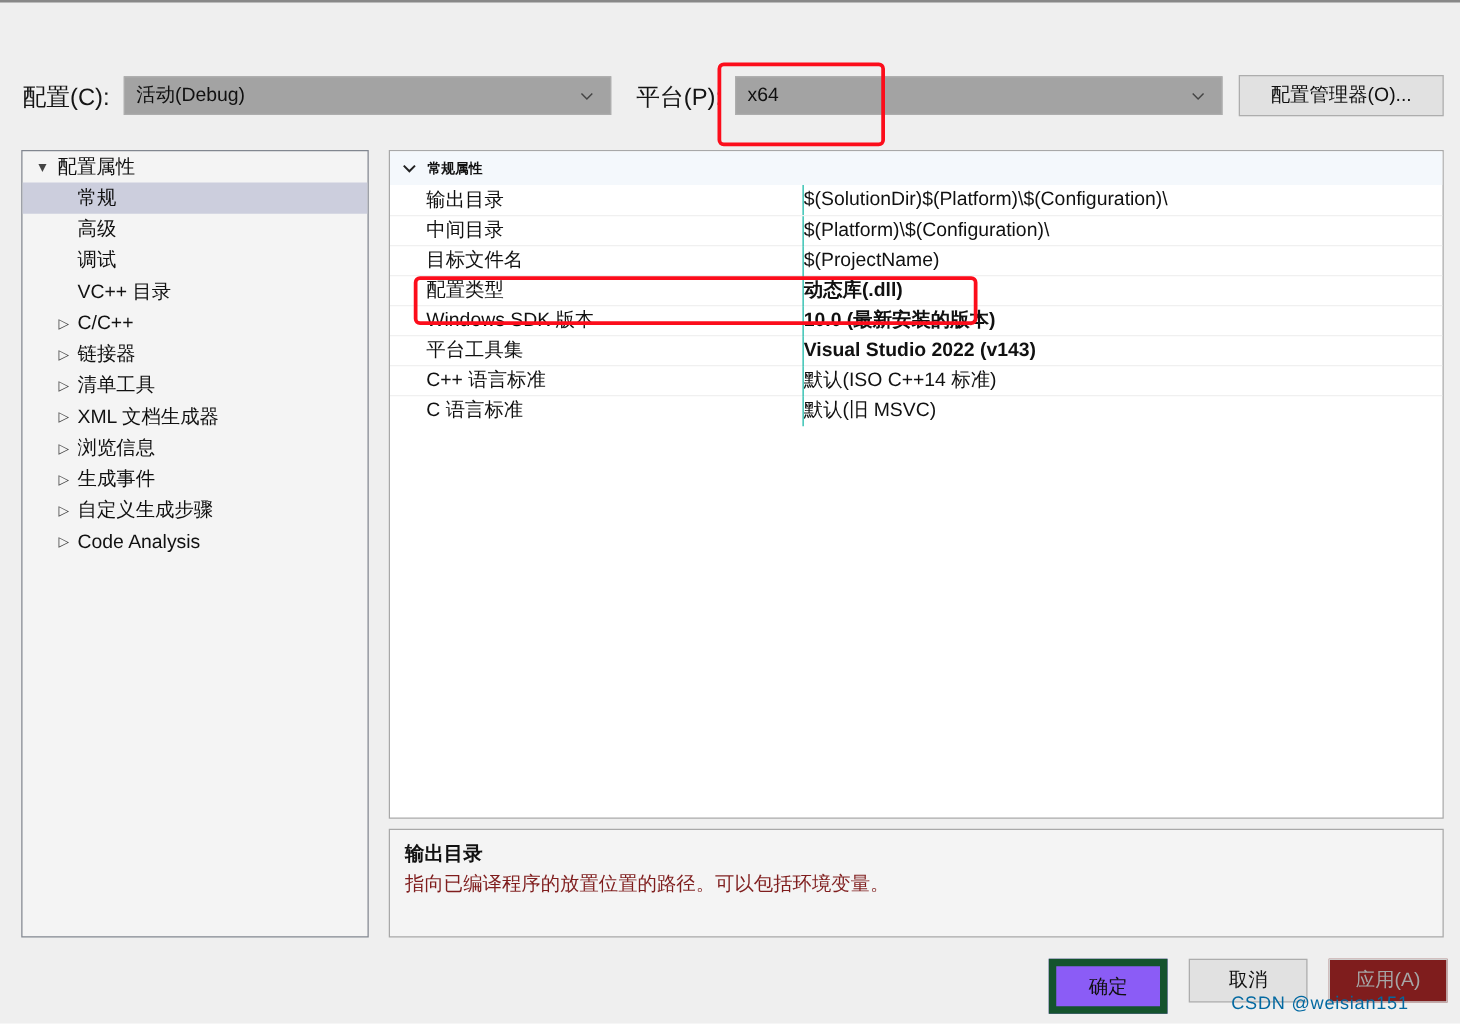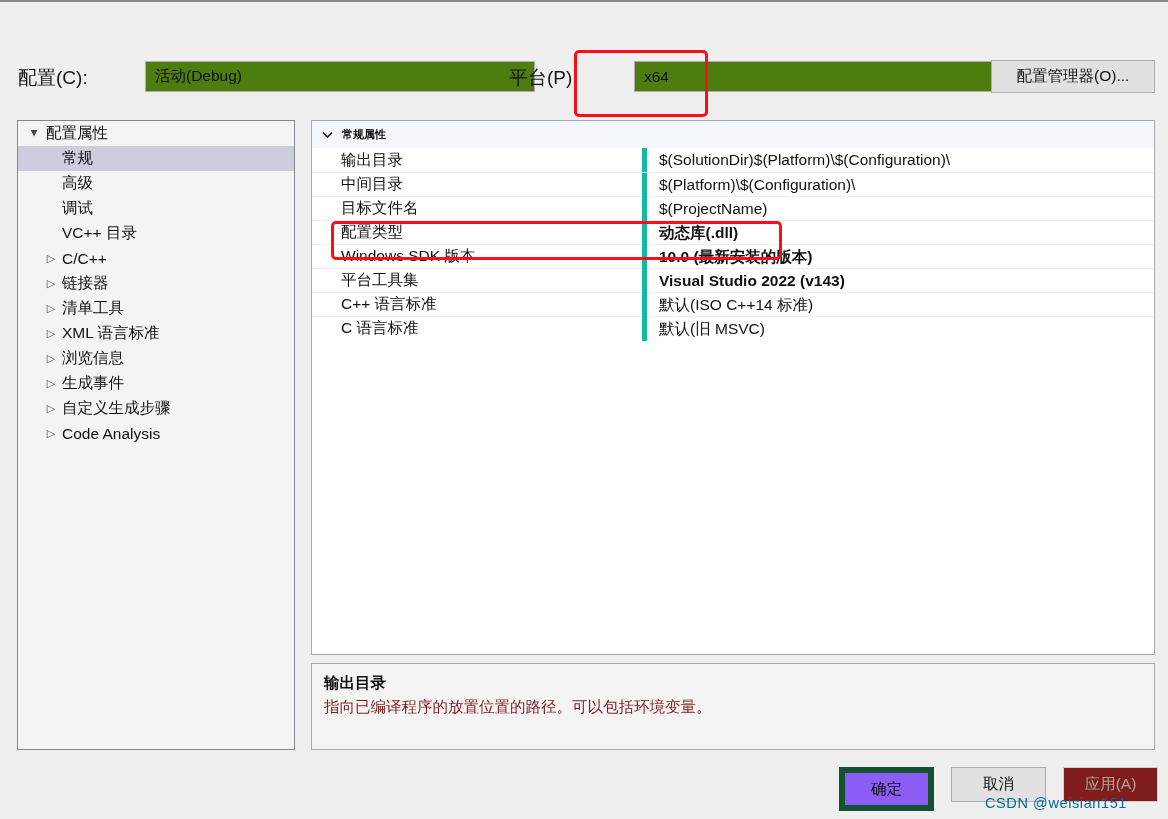--- a/index.html
+++ b/index.html
@@ -61,26 +61,25 @@
     white-space: nowrap;
     top: 17px;
   }
   .lbl-config { left: 18px; }
   .lbl-platform { left: 509px; }
 
   .combo {
     position: absolute;
     top: 13px;
     height: 31px;
-    background: #4d7c0f;
+    background: #a3a3a3;
     border: 1px solid #adadad;
     display: flex;
     align-items: center;
     cursor: default;
-    margin-left: 46px;
   }
   .combo .val {
     font-size: 15.5px;
     color: #101010;
     margin-left: 9px;
     white-space: nowrap;
     overflow: hidden;
   }
   .combo .chev {
     position: absolute;
@@ -178,26 +177,25 @@
     width: 330px;
     flex: 0 0 330px;
     padding-left: 29px;
     font-size: 15.5px;
     color: #111111;
     white-space: nowrap;
     overflow: hidden;
   }
   .grid-row .value {
     flex: 1 1 auto;
-    padding-left: 12px;
     font-size: 15.5px;
     color: #111111;
     white-space: nowrap;
     overflow: hidden;
-    border-left: 5px solid #14b8a6;
+    border-left: 1px solid #14b8a6;
     height: 24px;
     line-height: 24px;
   }
   .grid-row .value.bold { font-weight: bold; }
 
   
   .desc-panel {
     position: absolute;
     left: 311px; top: 661px;
     width: 844px; height: 87px;
@@ -315,21 +313,21 @@
       <div class="tree-item lvl1">
         <span class="gly" style="font-size: 11px;">▷</span>
         <span class="txt">链接器</span>
       </div>
       <div class="tree-item lvl1">
         <span class="gly" style="font-size: 11px;">▷</span>
         <span class="txt">清单工具</span>
       </div>
       <div class="tree-item lvl1">
         <span class="gly" style="font-size: 11px;">▷</span>
-        <span class="txt">XML 语言标准</span>
+        <span class="txt">XML 文档生成器</span>
       </div>
       <div class="tree-item lvl1">
         <span class="gly" style="font-size: 11px;">▷</span>
         <span class="txt">浏览信息</span>
       </div>
       <div class="tree-item lvl1">
         <span class="gly" style="font-size: 11px;">▷</span>
         <span class="txt">生成事件</span>
       </div>
       <div class="tree-item lvl1">

